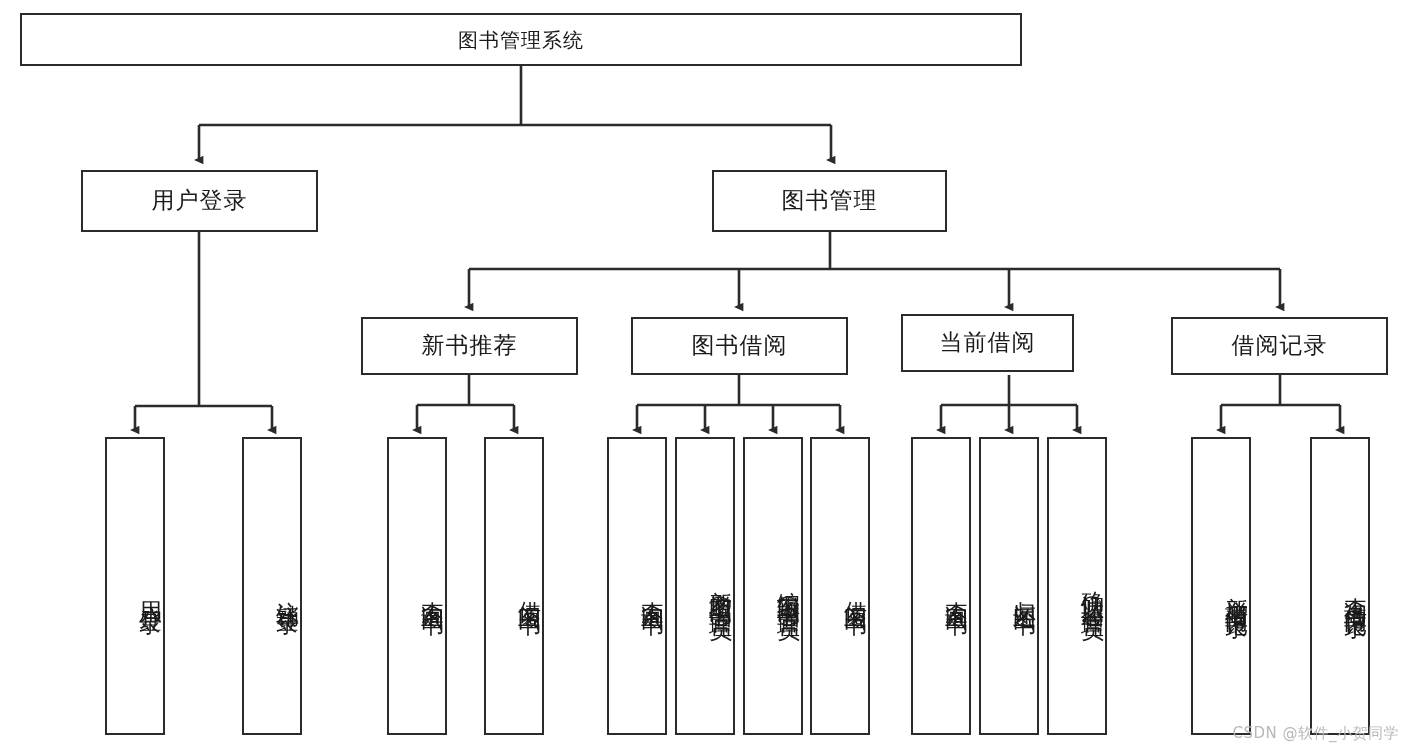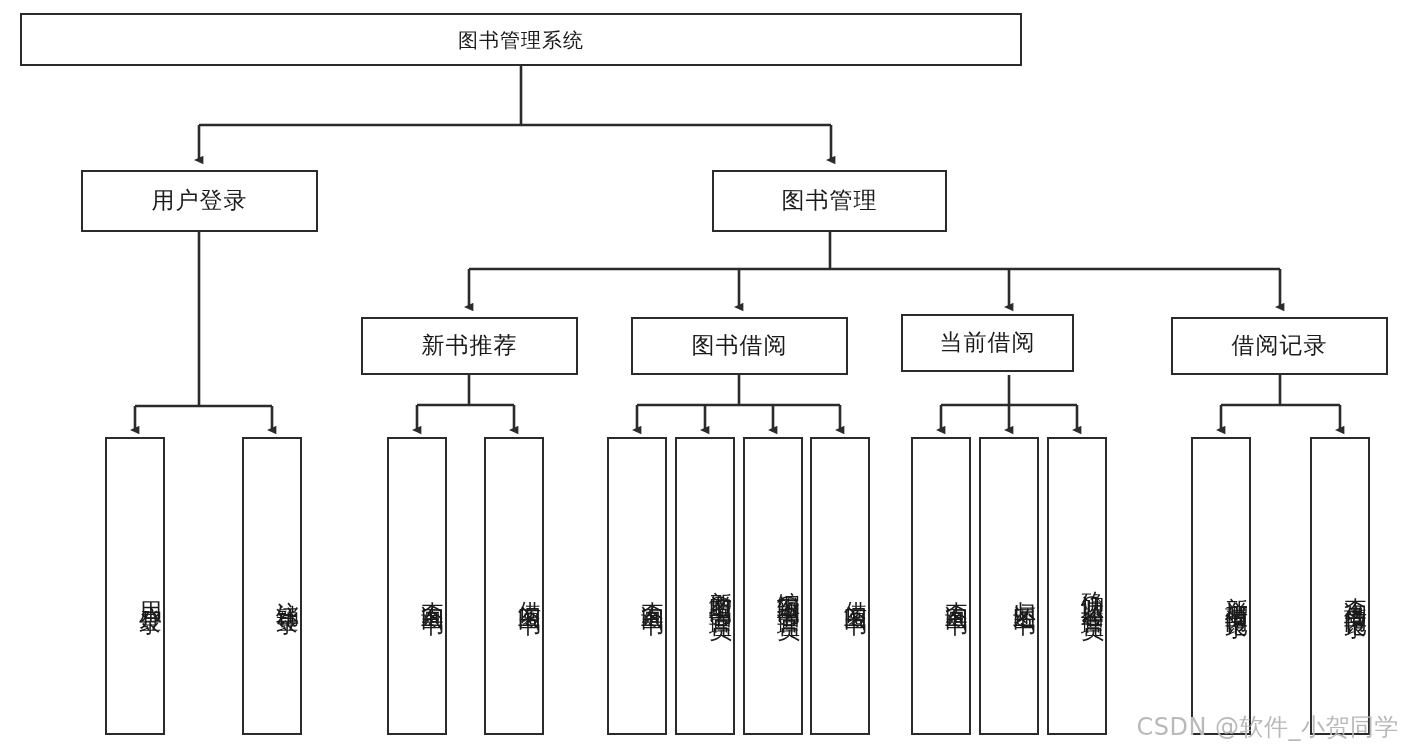--- a/index.html
+++ b/index.html
@@ -51,21 +51,21 @@
   .node.v .vtext{
     writing-mode:vertical-rl;
     text-orientation:upright;
     display:block;
     white-space:nowrap;
   }
   .watermark{
     position:absolute;
     right:6px;
     bottom:4px;
-    font-size:24px;
+    font-size:15px;
     color:#b9b9b9;
     letter-spacing:0.5px;
     z-index:3;
     white-space:nowrap;
     font-family:"DejaVu Sans","Liberation Sans",sans-serif;
   }
 </style>
 </head>
 <body>
 

